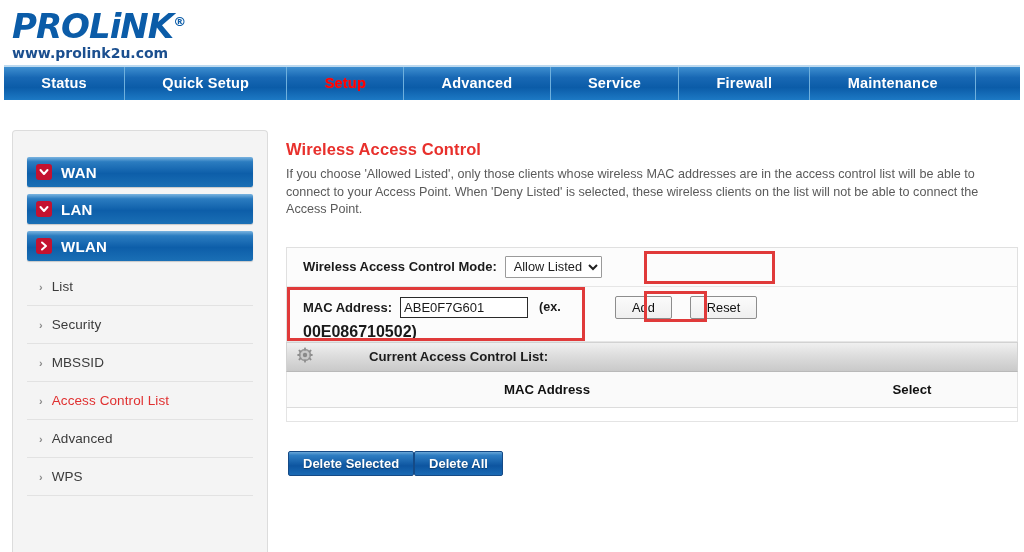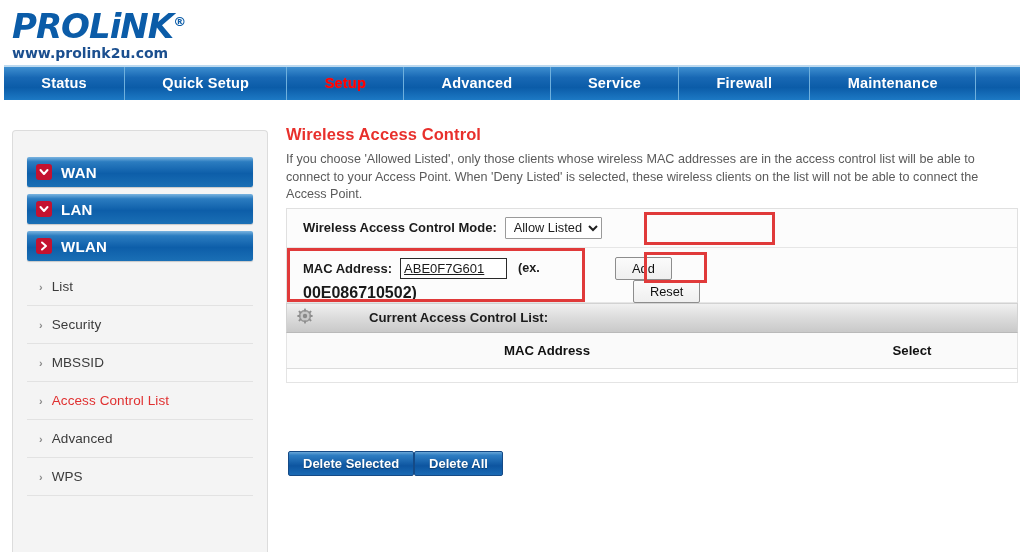--- a/index.html
+++ b/index.html
@@ -118,35 +118,35 @@
     font-size: 11px;
     margin-right: 9px;
     font-weight: bold;
   }
   .side-sub.active .label { color: #e03030; }
   .side-sub .label { letter-spacing: 0.1px; }
 
   
   .main {
     position: absolute;
-    left: 286px; top: 125px;
+    left: 286px; top: 140px;
     width: 732px;
   }
   .page-title {
     color: #e8302c;
     font-size: 16.5px;
     font-weight: bold;
     margin: 0 0 7px 0;
     letter-spacing: 0.1px;
   }
   .page-desc {
     color: #5a5a5a;
     font-size: 12.6px;
     line-height: 17.5px;
-    margin: 0 0 4px 0;
+    margin: 0 0 28px 0;
     width: 706px;
   }
 
   
   .panel {
     border: 1px solid #e0e0e0;
     border-bottom: none;
     background: #fdfdfd;
     width: 732px;
   }
@@ -156,21 +156,21 @@
     border-bottom: 1px solid #e6e6e6;
     background: #fcfcfc;
     position: relative;
   }
   .form-row.r1 { height: 39px; align-items: center; }
   .form-row.r2 { height: 55px; }
 
   .cell-left { width: 300px; padding-left: 16px; display:flex; align-items:center; }
   .cell-left.r2 { display:block; padding-top: 10px; }
   .cell-right { flex: 1; display: flex; align-items: center; padding-left: 28px; }
-  .cell-right.r2 { padding-top: 9px; align-items: flex-start; flex-direction: column; }
+  .cell-right.r2 { padding-top: 9px; align-items: flex-start; }
 
   .field-label {
     font-size: 13px;
     font-weight: bold;
     color: #1a1a1a;
     margin-right: 8px;
     white-space: nowrap;
   }
   select.mode-select {
     font-family: "Liberation Sans", sans-serif;
@@ -178,28 +178,27 @@
     height: 22px;
     padding: 1px 2px 1px 4px;
     border: 1px solid #9a9a9a;
     background: #ffffff;
     color: #202020;
     border-radius: 1px;
   }
   .mac-input {
     font-family: "Liberation Sans", sans-serif;
     font-size: 13px;
-    width: 107px;
+    width: 128px;
     height: 21px;
     border: 1px solid #2a2a2a;
     padding: 1px 3px;
     color: #1a1a1a;
     background: #fff;
     border-radius: 0;
-    text-decoration: underline;
   }
   .hint {
     font-size: 12.6px;
     font-weight: bold;
     color: #1a1a1a;
     margin-left: 11px;
     white-space: nowrap;
   }
   .hint2 {
     font-size: 16px;

